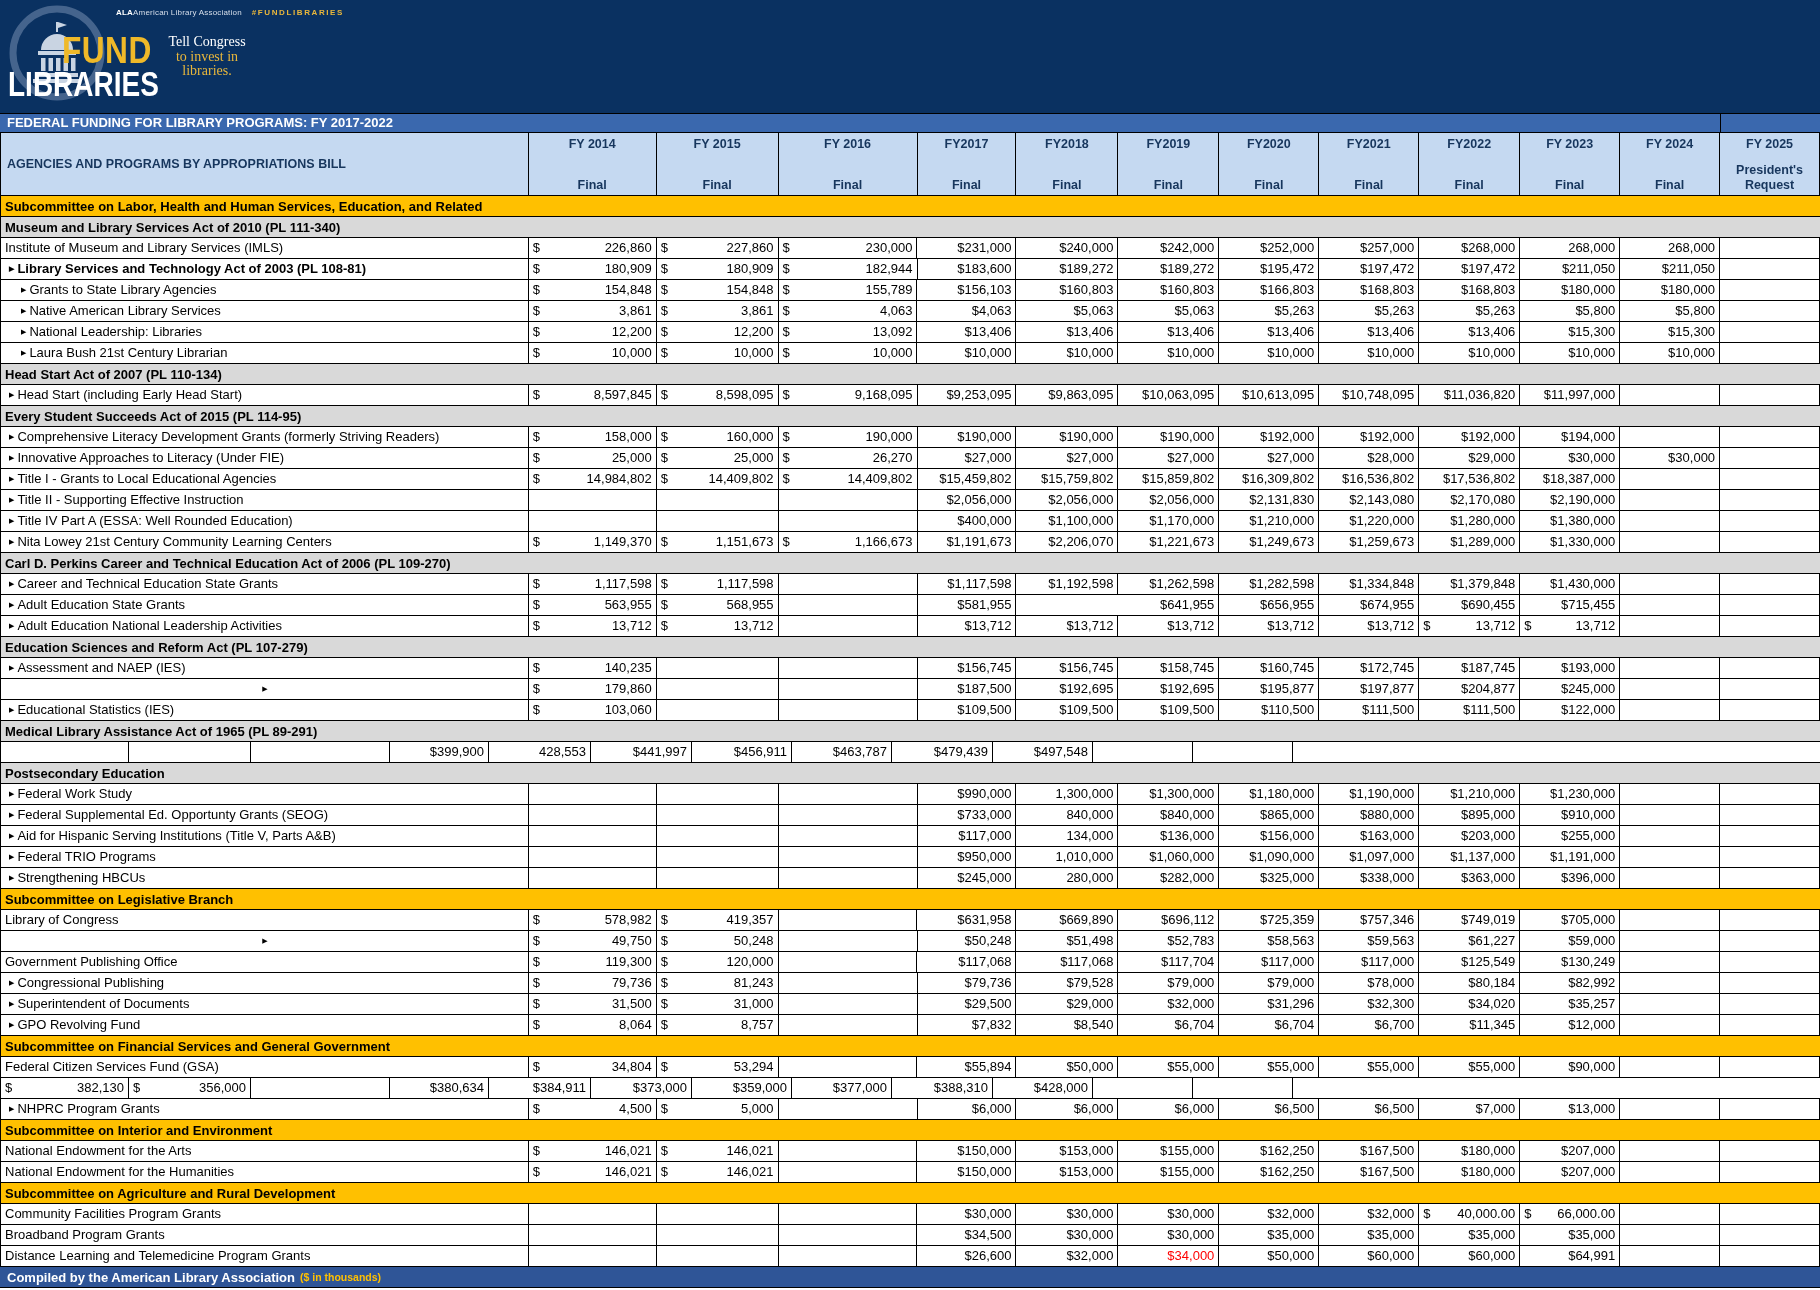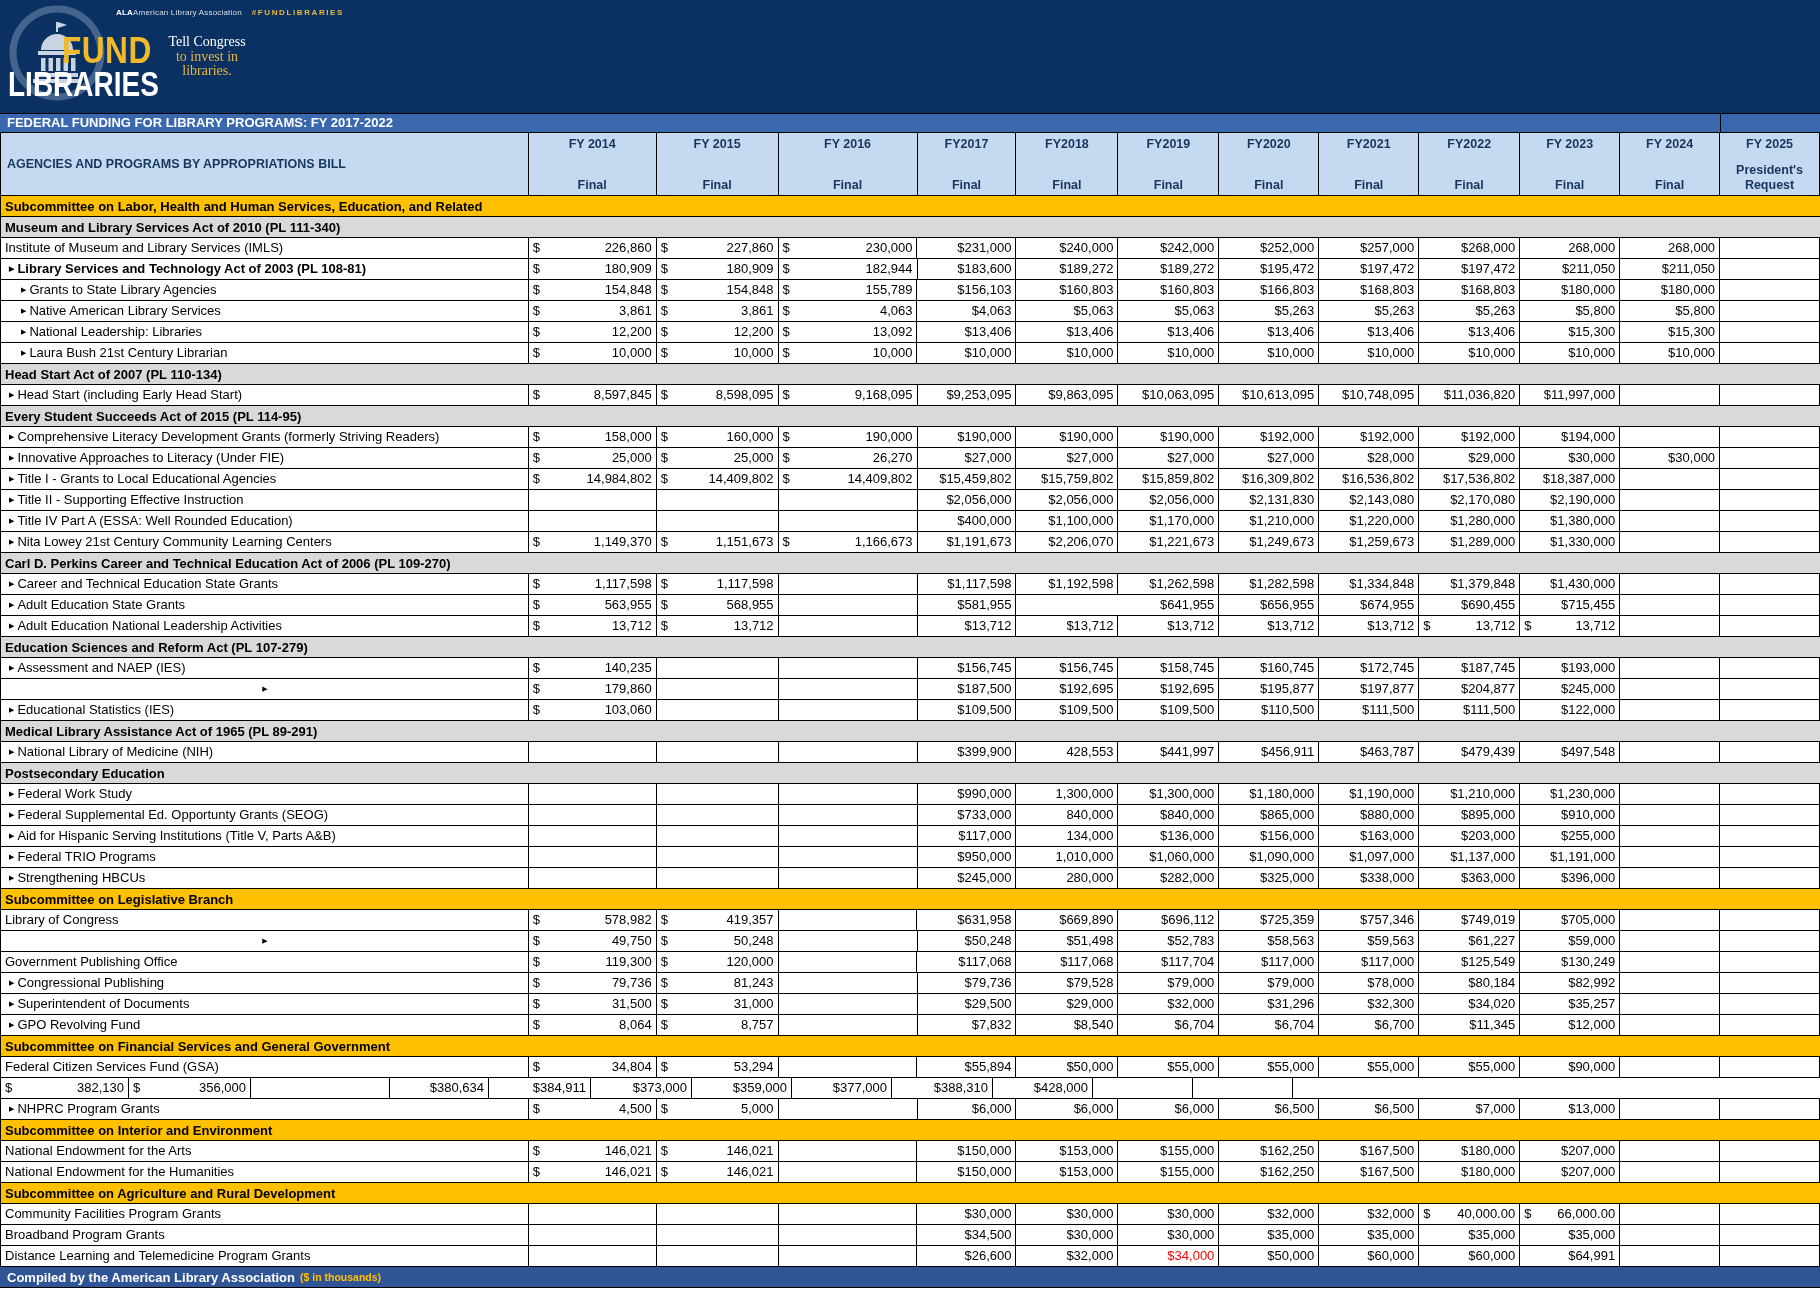--- a/index.html
+++ b/index.html
@@ -626,24 +626,20 @@
         <div class="c vc" style="width: 100px;">$111,500</div>
         <div class="c vc" style="width: 101px;">$111,500</div>
         <div class="c vc" style="width: 100px;">$122,000</div>
         <div class="c vc" style="width: 100px;"></div>
         <div class="c vc" style="width: 100px;"></div>
       </div>
       <div class="row sec gray">
         <span>Medical Library Assistance Act of 1965 (PL 89-291)</span>
       </div>
       <div class="row">
-        <div class="c lc lvl1" style="width: 528px;">
-          <span class="arw">▶</span>
-          <span>National Library of Medicine (NIH)</span>
-        </div>
         <div class="c vc" style="width: 128px;"></div>
         <div class="c vc" style="width: 122px;"></div>
         <div class="c vc" style="width: 139px;"></div>
         <div class="c vc" style="width: 99px;">$399,900</div>
         <div class="c vc" style="width: 102px;">428,553</div>
         <div class="c vc" style="width: 101px;">$441,997</div>
         <div class="c vc" style="width: 100px;">$456,911</div>
         <div class="c vc" style="width: 100px;">$463,787</div>
         <div class="c vc" style="width: 101px;">$479,439</div>
         <div class="c vc" style="width: 100px;">$497,548</div>

